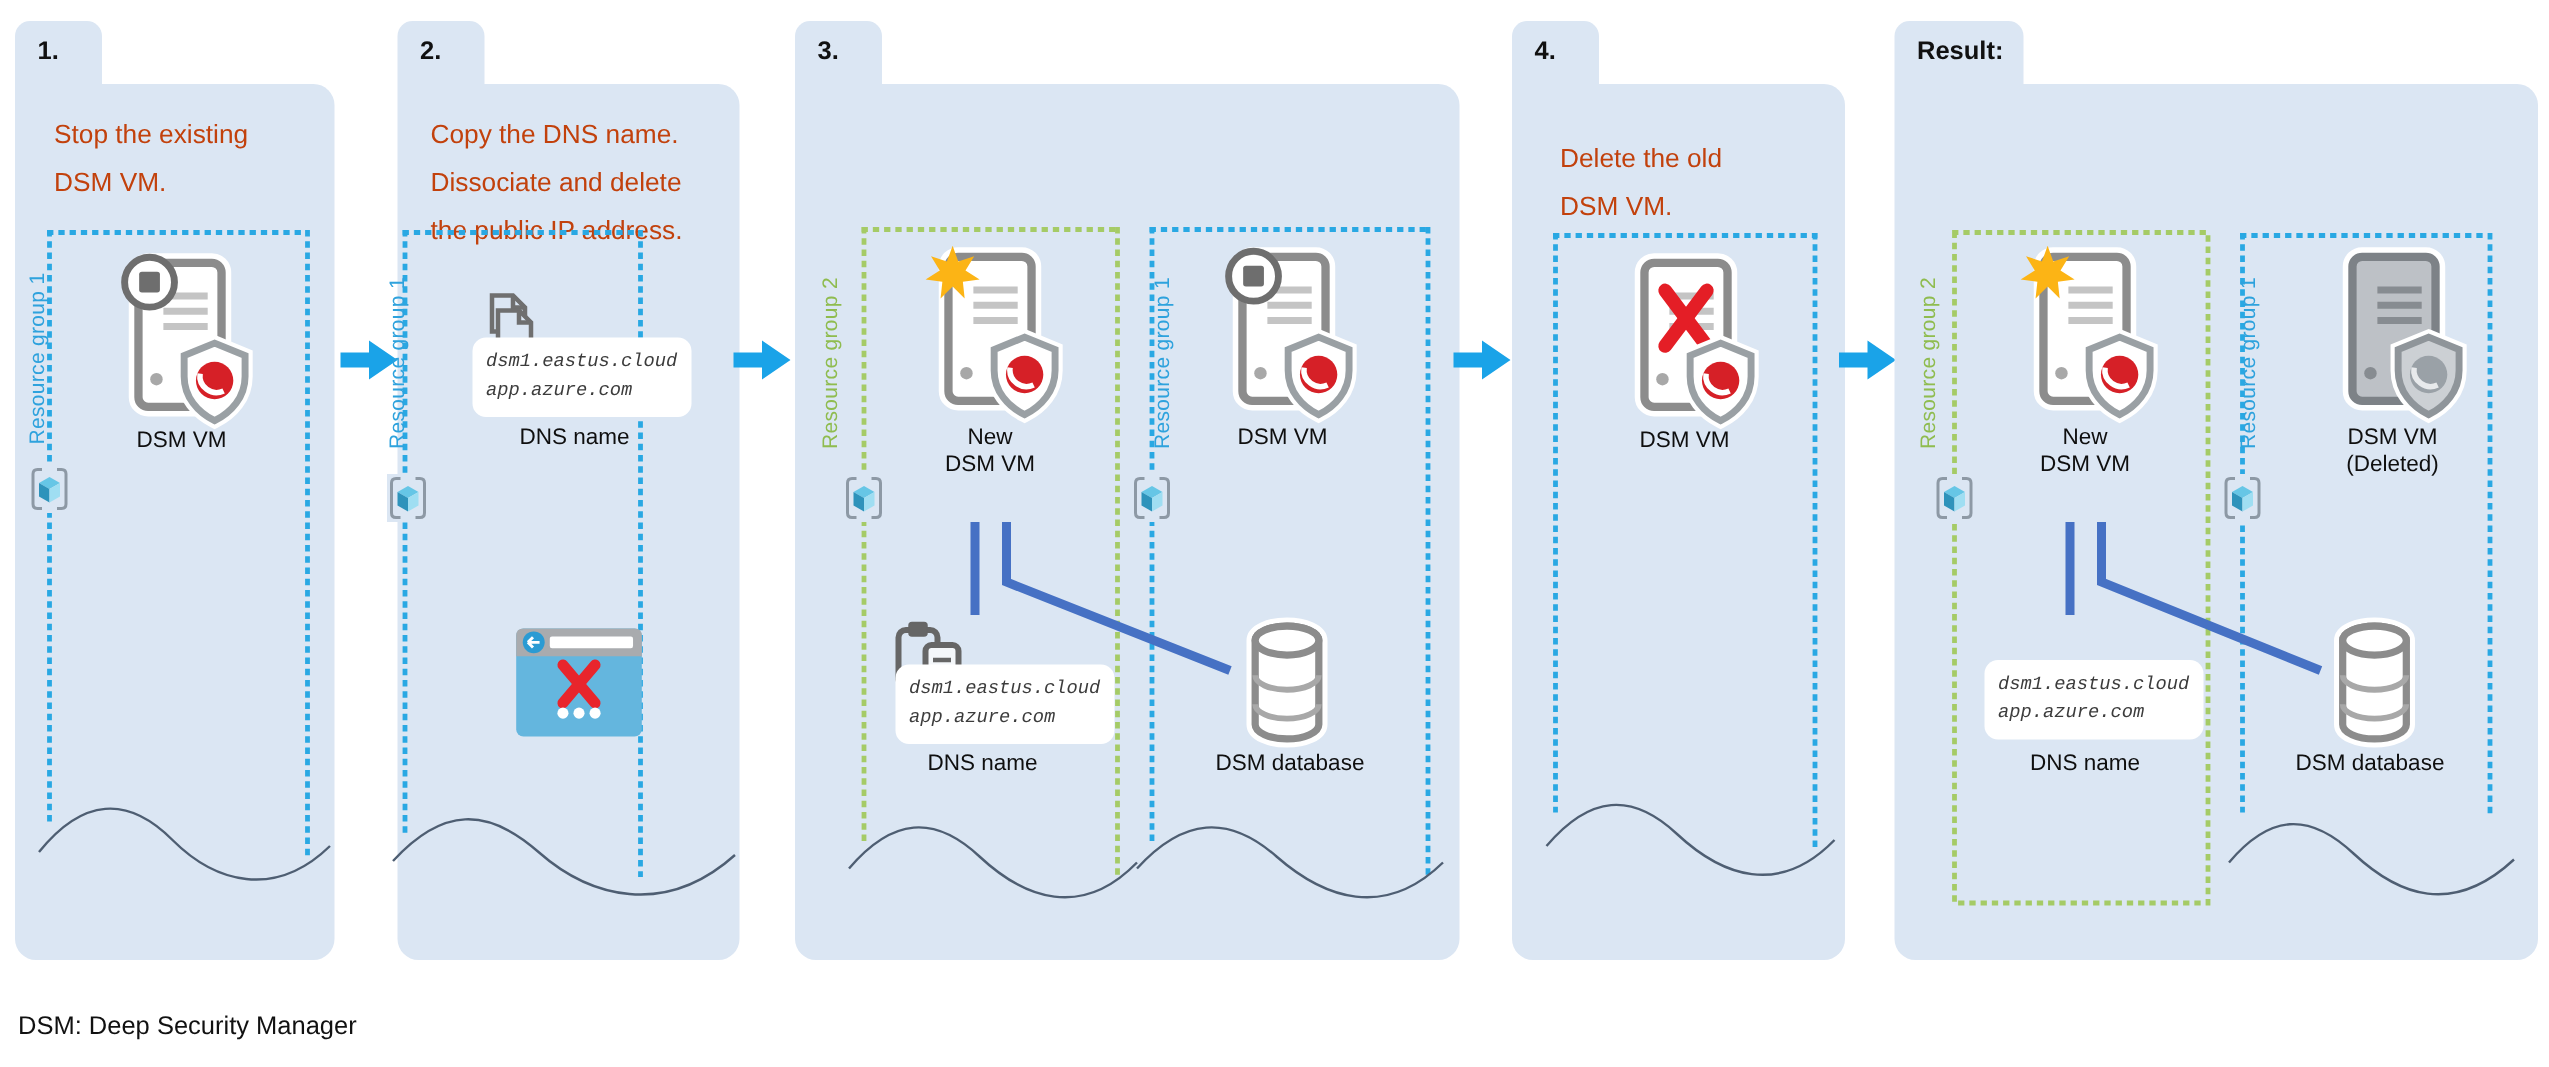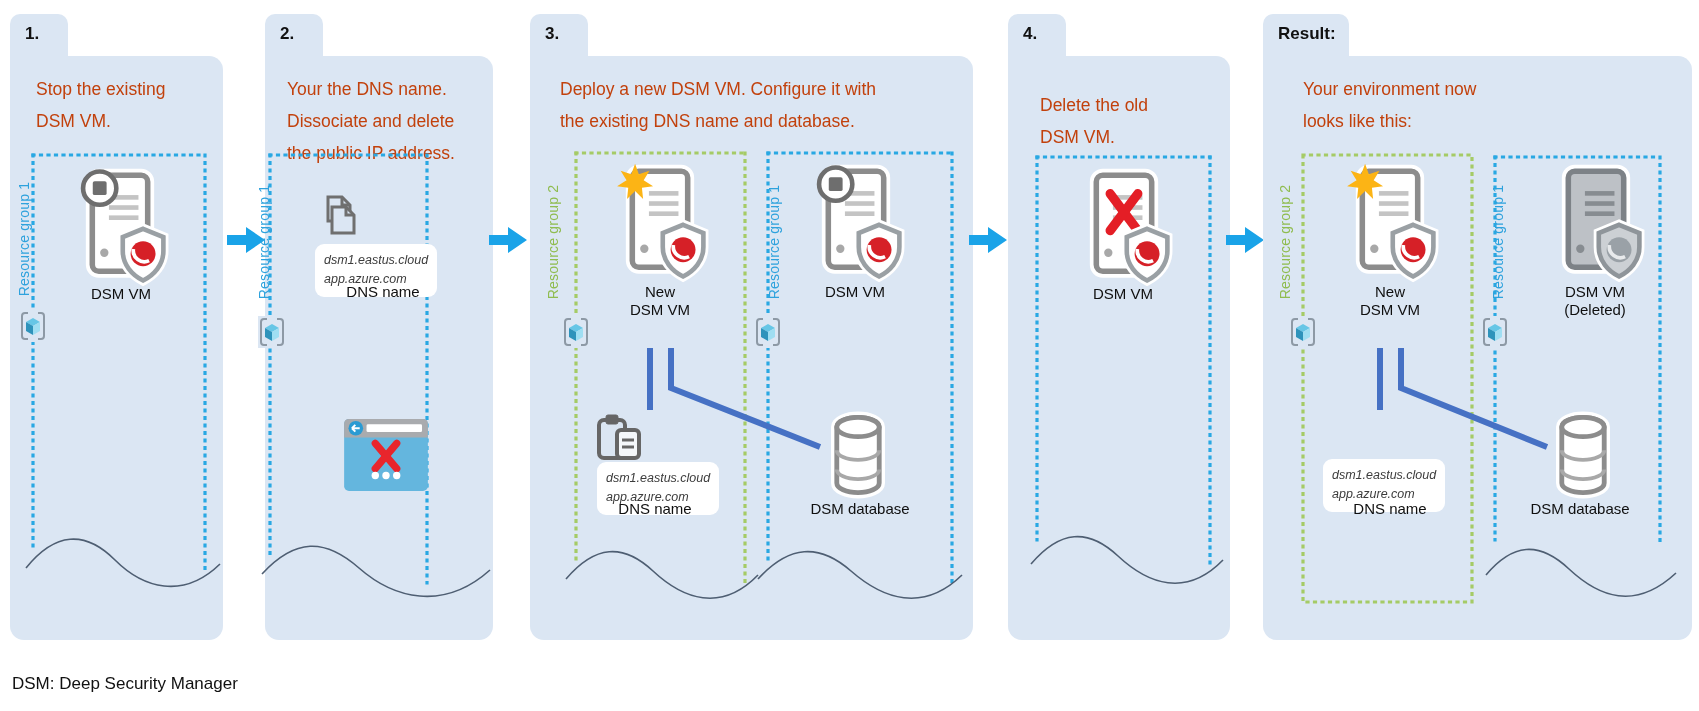--- a/index.html
+++ b/index.html
@@ -14,22 +14,22 @@
   .pbody{position:absolute;left:0;right:0;top:42px;bottom:0;background:var(--panel);
          border-radius:0 14px 14px 14px;}
   .desc{position:absolute;white-space:pre-line;font-size:17.5px;line-height:32px;color:#c2410c;}
   .caption{position:absolute;font-weight:400;font-size:15px;line-height:18px;text-align:center;
            white-space:pre-line;color:#0f0f0f;}
   .vlabel{position:absolute;width:130px;text-align:center;transform:rotate(-90deg);
           font-size:14px;letter-spacing:.2px;}
   .vlabel.blue{color:#2ea2dd;}
   .vlabel.green{color:#8fbc4f;}
   .dnsbox{position:absolute;background:#fff;border-radius:9px;padding:7px 9px;
-          font-family:Liberation Sans, sans-serif;font-style:italic;font-size:12.5px;
-          line-height:1.55;color:#3c3c3c;white-space:pre-line;margin-top:19px;}
+          font-family:Liberation Mono, monospace;font-style:italic;font-size:12.5px;
+          line-height:1.55;color:#3c3c3c;white-space:pre-line;}
   .abs{position:absolute;}
   .legend{position:absolute;left:12px;top:674px;font-size:17px;color:#111;}
   svg{overflow:visible;}
 </style>
 </head>
 <body>
 
 <svg width="0" height="0" style="position:absolute" aria-hidden="true">
 <defs>
   <g id="g-vm-body">
@@ -150,21 +150,21 @@
     <div class="caption" style="left:31px;top:271px;width:160px;">DSM VM</div>
   </div>
 
   <svg class="abs" style="left:227px;top:226px;" width="38" height="28" viewBox="0 0 38 28">
       <use href="#g-arrow"></use>
     </svg>
 
   <div class="panel" style="left:265px;width:228px;">
     <div class="tab"><span>2.</span></div>
     <div class="pbody"></div>
-    <div class="desc" style="left:22px;top:59px;width:205px;">Your the DNS name.
+    <div class="desc" style="left:22px;top:59px;width:205px;">Copy the DNS name.
 Dissociate and delete
 the public IP address.</div>
     <svg class="abs" style="left:3px;top:139px;" width="161" height="432" viewBox="0 0 161 432">
       <g stroke="#29a8e3" stroke-width="3.2" stroke-dasharray="1 6.5" stroke-linecap="square" fill="none">
         <path d="M2 2 H159"></path>
           <path d="M2 2 V402"></path>
           <path d="M159 2 V430"></path>
       </g>
     </svg>
     <svg class="abs" style="left:-6px;top:520px;" width="234" height="84" viewBox="0 0 234 84">
@@ -185,22 +185,20 @@
       </svg>
   </div>
 
   <svg class="abs" style="left:489px;top:226px;" width="38" height="28" viewBox="0 0 38 28">
       <use href="#g-arrow"></use>
     </svg>
 
   <div class="panel" style="left:530px;width:443px;">
     <div class="tab"><span>3.</span></div>
     <div class="pbody"></div>
-    <div class="desc" style="left:30px;top:59px;width:400px;">Deploy a new DSM VM. Configure it with
-the existing DNS name and database.</div>
     <svg class="abs" style="left:44px;top:137px;" width="173" height="440" viewBox="0 0 173 440">
       <g stroke="#a5cb66" stroke-width="3.2" stroke-dasharray="1 6.5" stroke-linecap="square" fill="none">
         <path d="M2 2 H171"></path>
           <path d="M2 2 V409"></path>
           <path d="M171 2 V434"></path>
       </g>
     </svg>
     <svg class="abs" style="left:236px;top:137px;" width="188" height="440" viewBox="0 0 188 440">
       <g stroke="#29a8e3" stroke-width="3.2" stroke-dasharray="1 6.5" stroke-linecap="square" fill="none">
         <path d="M2 2 H186"></path>
@@ -280,22 +278,20 @@
     <div class="caption" style="left:35px;top:271px;width:160px;">DSM VM</div>
   </div>
 
   <svg class="abs" style="left:1226px;top:226px;" width="38" height="28" viewBox="0 0 38 28">
       <use href="#g-arrow"></use>
     </svg>
 
   <div class="panel" style="left:1263px;width:429px;">
     <div class="tab wide"><span>Result:</span></div>
     <div class="pbody"></div>
-    <div class="desc" style="left:40px;top:59px;width:240px;">Your environment now
-looks like this:</div>
     <svg class="abs" style="left:38px;top:139px;" width="173" height="451" viewBox="0 0 173 451">
       <rect x="2" y="2" width="169" height="447" fill="none" stroke="#a5cb66" stroke-width="3.2" stroke-dasharray="1 6.5" stroke-linecap="square"></rect>
     </svg>
     <svg class="abs" style="left:230px;top:141px;" width="169" height="420" viewBox="0 0 169 420">
       <g stroke="#29a8e3" stroke-width="3.2" stroke-dasharray="1 6.5" stroke-linecap="square" fill="none">
         <path d="M2 2 H167"></path>
           <path d="M2 2 V385"></path>
           <path d="M167 2 V390"></path>
       </g>
     </svg>

